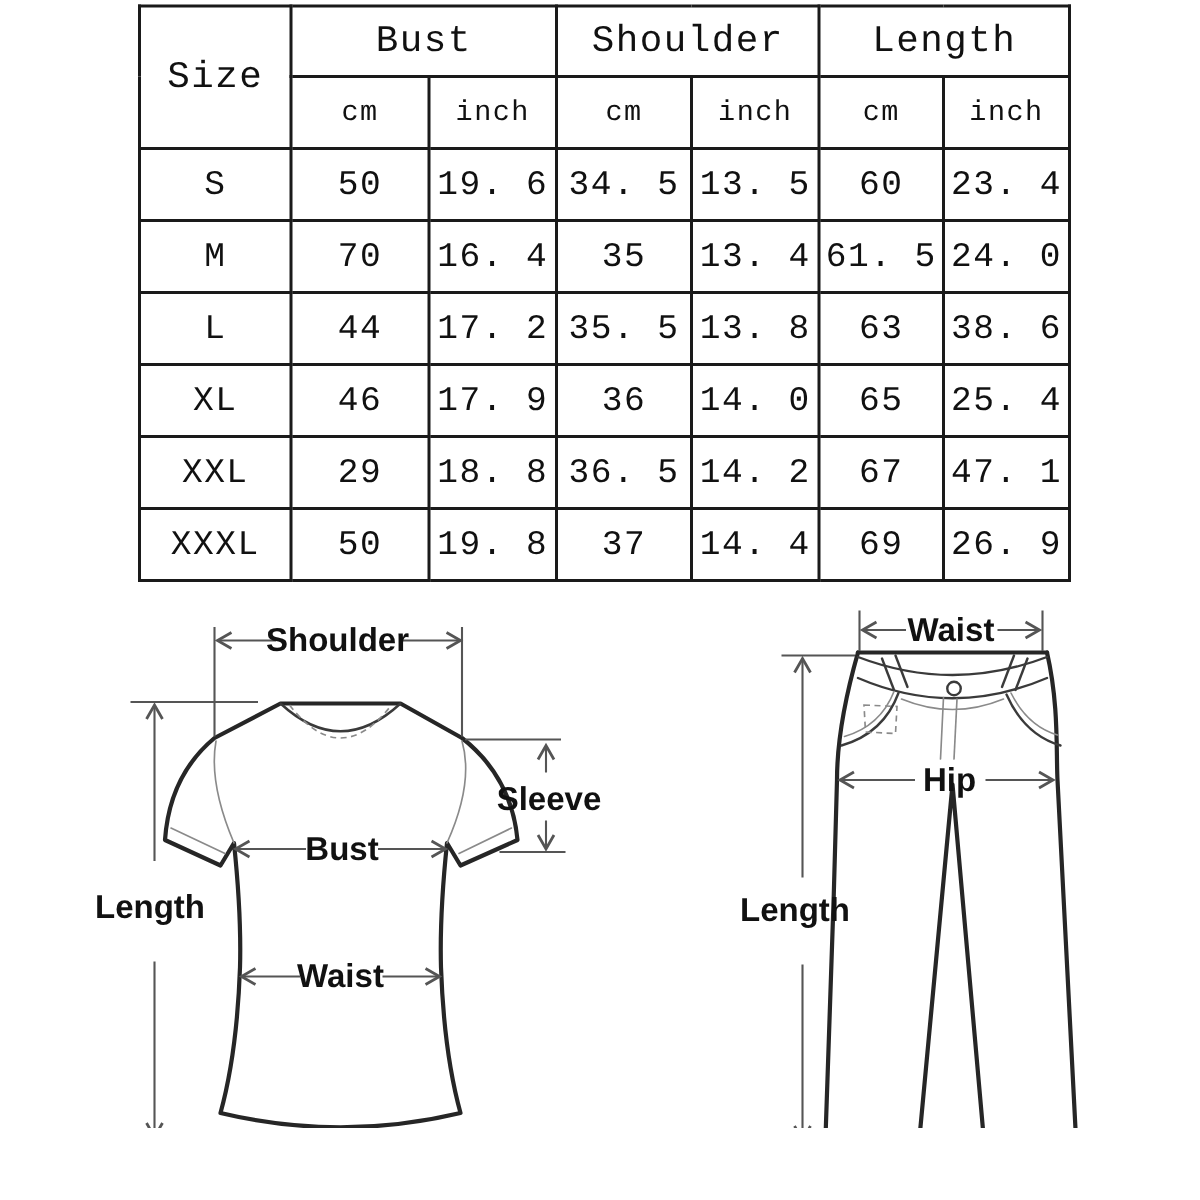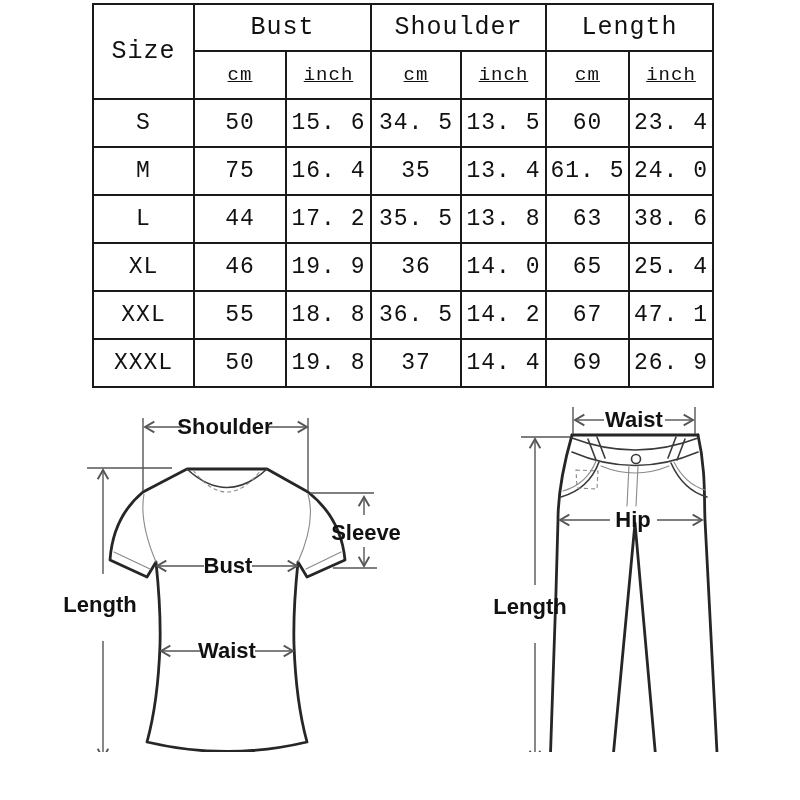--- a/index.html
+++ b/index.html
@@ -15,21 +15,21 @@
   }
   table.size-chart th, table.size-chart td {
     border:2px solid #1a1a1a; text-align:center; vertical-align:middle;
     font-weight:normal; padding:0; letter-spacing:1px; background:#fff;
   }
   tr.group-row  { height:47px; }
   tr.unit-row   { height:48px; }
   tr.data-row   { height:48px; }
   th.group-h    { font-size:25px; }
   th.size-h     { font-size:25px; }
-  th.unit-h     { font-size:19px;text-decoration:underline; }
+  th.unit-h     { font-size:19px; }
   td.cell       { font-size:23px; }
   
   svg.diagrams { position:absolute; left:0; top:0; }
   .outline  { fill:none; stroke:#262626; stroke-width:2.8; stroke-linejoin:round; stroke-linecap:round; }
   .mid      { fill:none; stroke:#3a3a3a; stroke-width:1.6; stroke-linecap:round; }
   .thin     { fill:none; stroke:#8a8a8a; stroke-width:1.1; stroke-linecap:round; }
   .dashed   { fill:none; stroke:#8a8a8a; stroke-width:1.1; stroke-dasharray:4 3; }
   .dim      { fill:none; stroke:#555555; stroke-width:1.4; }
   .dim-label{ fill:#111111; font-family:"Liberation Sans", sans-serif;
               font-size:22px; font-weight:600; text-anchor:middle; }
@@ -63,56 +63,56 @@
           <th class="unit-h">cm</th>
           <th class="unit-h">inch</th>
           <th class="unit-h">cm</th>
           <th class="unit-h">inch</th>
         </tr>
       </thead>
       <tbody>
         <tr class="data-row">
           <td class="cell">S</td>
           <td class="cell">50</td>
-          <td class="cell">15. 6</td>
+          <td class="cell">19. 6</td>
           <td class="cell">34. 5</td>
           <td class="cell">13. 5</td>
           <td class="cell">60</td>
           <td class="cell">23. 4</td>
         </tr>
         <tr class="data-row">
           <td class="cell">M</td>
-          <td class="cell">75</td>
+          <td class="cell">70</td>
           <td class="cell">16. 4</td>
           <td class="cell">35</td>
           <td class="cell">13. 4</td>
           <td class="cell">61. 5</td>
           <td class="cell">24. 0</td>
         </tr>
         <tr class="data-row">
           <td class="cell">L</td>
           <td class="cell">44</td>
           <td class="cell">17. 2</td>
           <td class="cell">35. 5</td>
           <td class="cell">13. 8</td>
           <td class="cell">63</td>
           <td class="cell">38. 6</td>
         </tr>
         <tr class="data-row">
           <td class="cell">XL</td>
           <td class="cell">46</td>
-          <td class="cell">19. 9</td>
+          <td class="cell">17. 9</td>
           <td class="cell">36</td>
           <td class="cell">14. 0</td>
           <td class="cell">65</td>
           <td class="cell">25. 4</td>
         </tr>
         <tr class="data-row">
           <td class="cell">XXL</td>
-          <td class="cell">55</td>
+          <td class="cell">29</td>
           <td class="cell">18. 8</td>
           <td class="cell">36. 5</td>
           <td class="cell">14. 2</td>
           <td class="cell">67</td>
           <td class="cell">47. 1</td>
         </tr>
         <tr class="data-row">
           <td class="cell">XXXL</td>
           <td class="cell">50</td>
           <td class="cell">19. 8</td>

